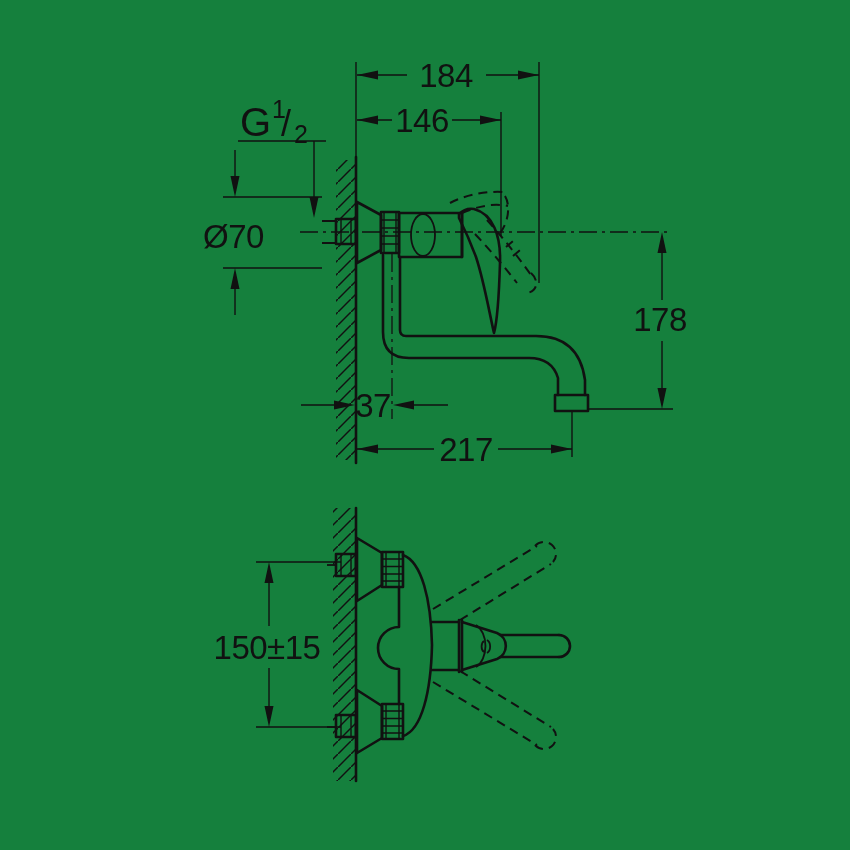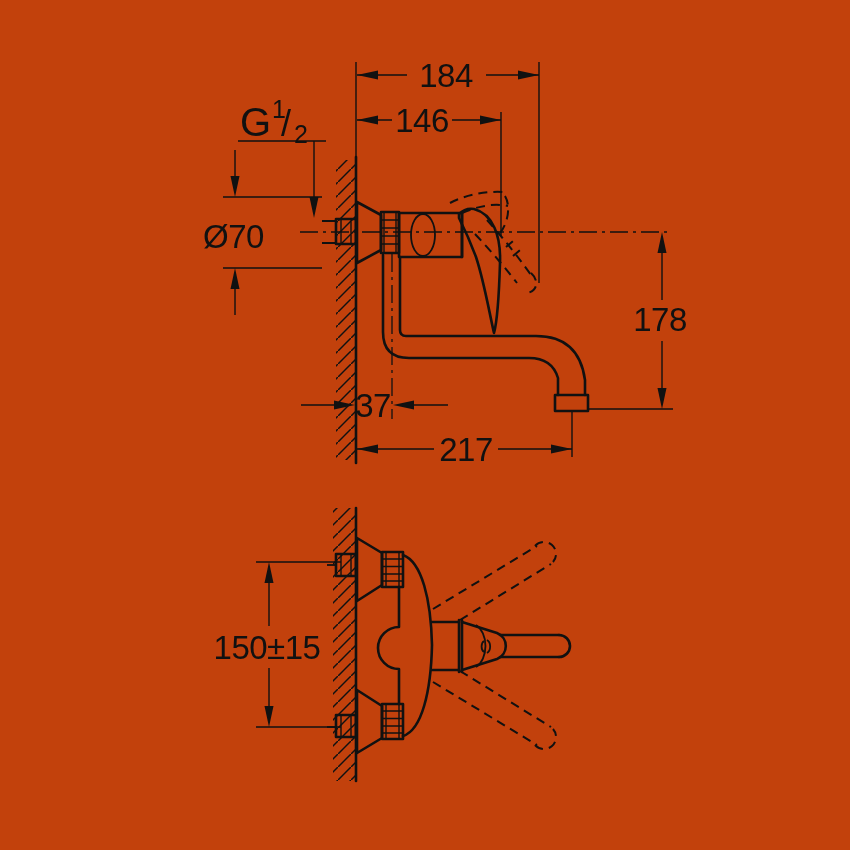--- a/index.html
+++ b/index.html
@@ -1,16 +1,16 @@
 <!DOCTYPE html>
 <html><head>
 <meta charset="utf-8">
 <style>
   html,body{margin:0;padding:0;background:#ffffff;}
-  .stage{position:relative;width:850px;height:850px;background:#c2410c;overflow:hidden;}
+  .stage{position:relative;width:850px;height:850px;background:#15803d;overflow:hidden;}
   svg{display:block;}
   .thick{stroke:#111111;stroke-width:2.6;fill:none;stroke-linejoin:round;stroke-linecap:round;}
   .med{stroke:#111111;stroke-width:1.8;fill:none;stroke-linejoin:round;}
   .thin{stroke:#111111;stroke-width:1.4;fill:none;}
   .cline{stroke:#111111;stroke-width:1.3;fill:none;stroke-dasharray:18 5 3 5;}
   .dashed{stroke:#111111;stroke-width:2;fill:none;stroke-dasharray:9 6;stroke-linecap:butt;}
   .ah{fill:#111111;stroke:none;}
   .lbl{font-family:"Liberation Sans",sans-serif;font-size:33px;fill:#111111;letter-spacing:-0.5px;}
   .lbl-mid{text-anchor:middle;}
   .lbl-g{font-family:"Liberation Sans",sans-serif;font-size:40px;fill:#111111;}

